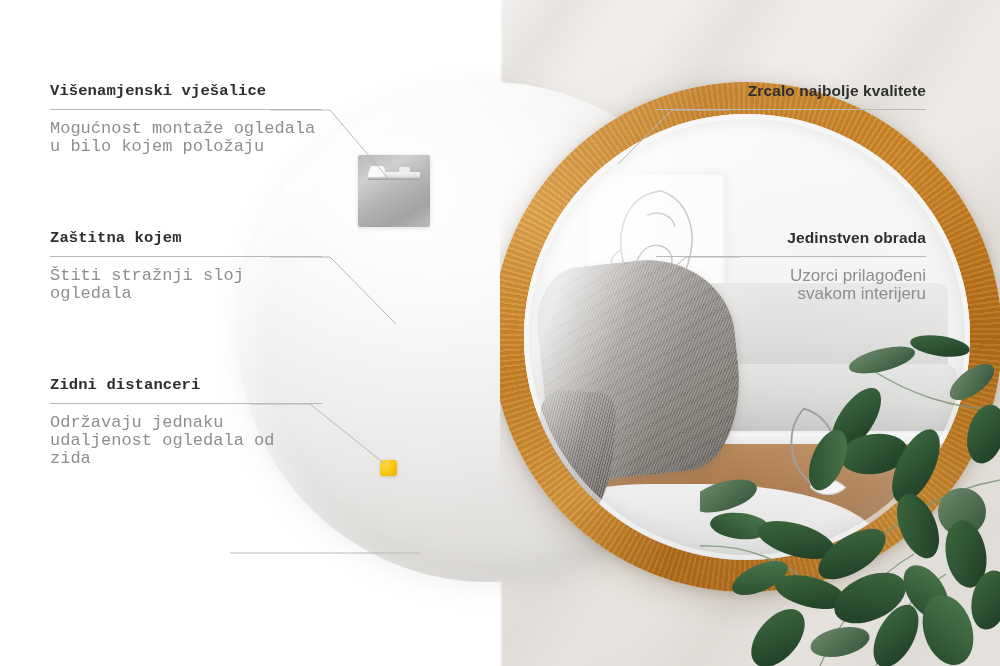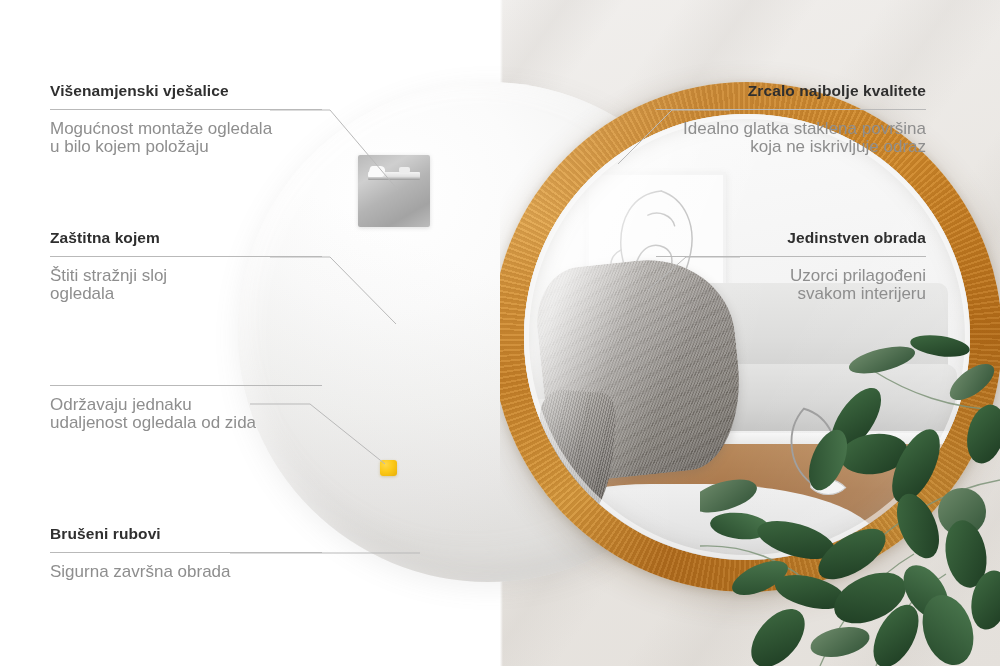--- a/index.html
+++ b/index.html
@@ -311,21 +311,21 @@
     background: #b9b9b9;
     margin: 9px 0 10px 0;
   }
   .callout .c-desc {
     font-size: 17px;
     line-height: 18px;
     color: #8e8e8e;
     margin: 0;
     white-space: pre-line;
   }
-  .callout.left  { left: 50px;  width: 272px; text-align: left; }
+  .callout.left  { left: 50px;  width: 272px; text-align: left; font-family: Liberation Mono, monospace; }
   .callout.right { left: 656px; width: 270px; text-align: right; }
 
   .callout.left.c1  { top: 82px;  }
   .callout.left.c2  { top: 229px; }
   .callout.left.c3  { top: 376px; }
   .callout.left.c4  { top: 525px; }
   .callout.right.c1 { top: 82px;  }
   .callout.right.c2 { top: 229px; }
 
   
@@ -487,36 +487,30 @@
   </div>
 
   <div class="callout left c2">
     <p class="c-title">Zaštitna kojem</p>
     <div class="c-rule"></div>
     <p class="c-desc">Štiti stražnji sloj
 ogledala</p>
   </div>
 
   <div class="callout left c3">
+    <p class="c-title">Zidni distanceri</p>
     <div class="c-rule"></div>
     <p class="c-desc">Održavaju jednaku
 udaljenost ogledala od zida</p>
   </div>
 
-  <div class="callout left c4">
-    <p class="c-title">Brušeni rubovi</p>
-    <div class="c-rule"></div>
-    <p class="c-desc">Sigurna završna obrada</p>
-  </div>
 
   <div class="callout right c1">
     <p class="c-title">Zrcalo najbolje kvalitete</p>
     <div class="c-rule"></div>
-    <p class="c-desc">Idealno glatka staklena površina
-koja ne iskrivljuje odraz</p>
   </div>
 
   <div class="callout right c2">
     <p class="c-title">Jedinstven obrada</p>
     <div class="c-rule"></div>
     <p class="c-desc">Uzorci prilagođeni
 svakom interijeru</p>
   </div>
 
 </div>

